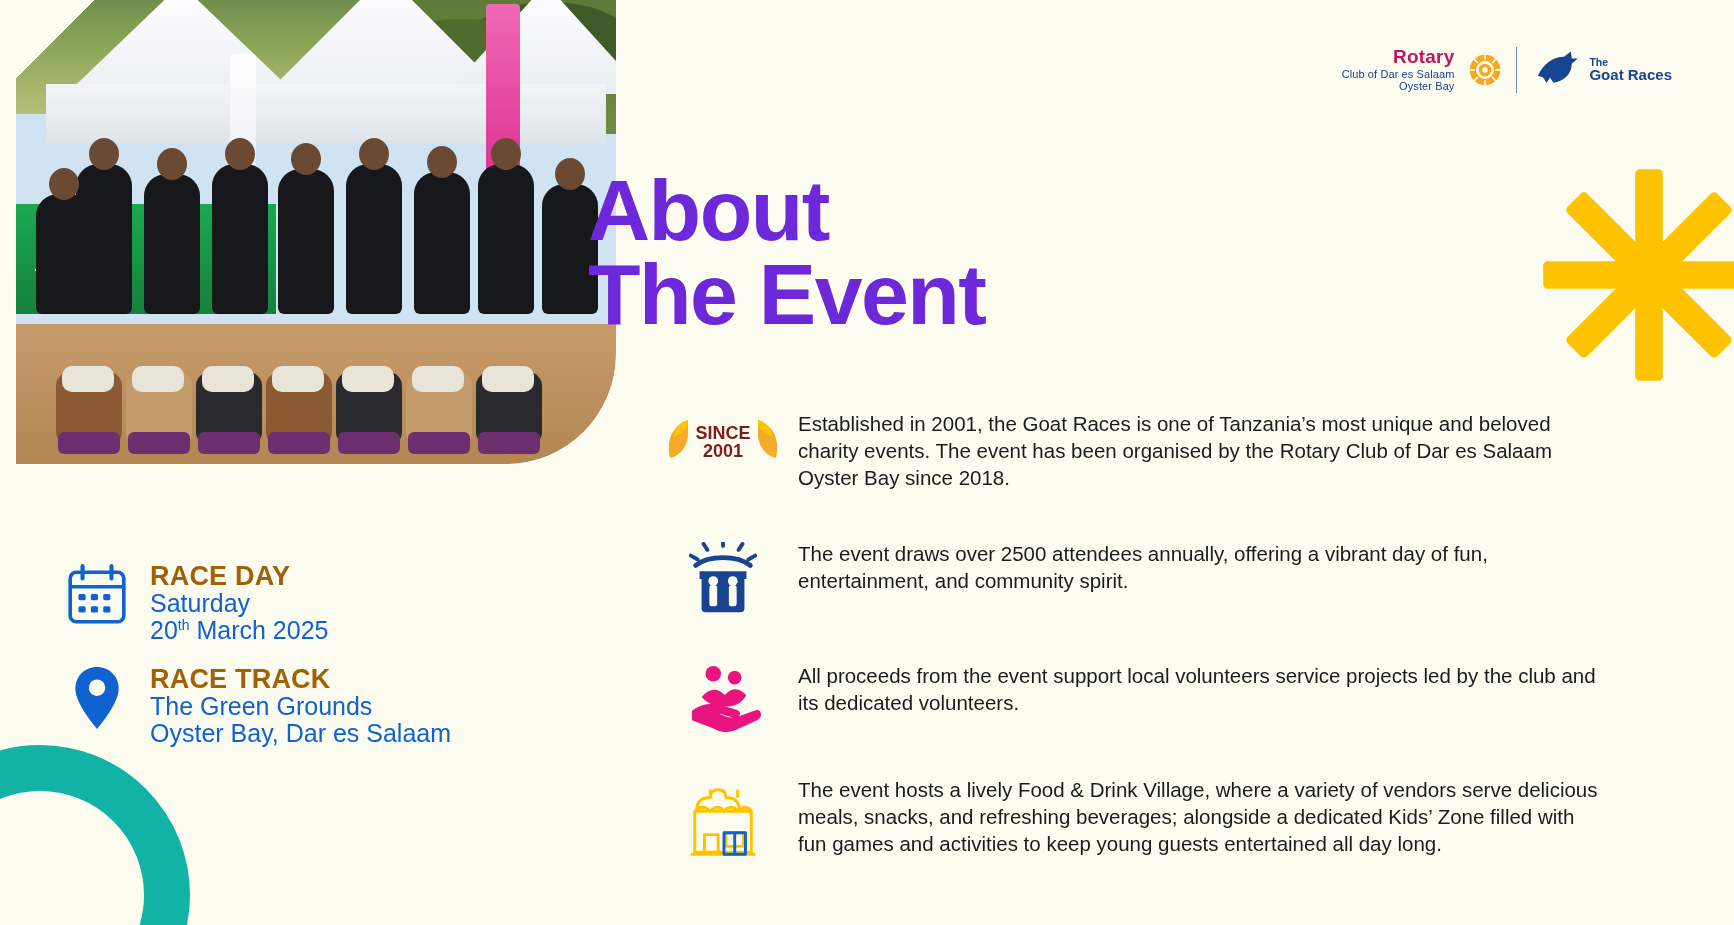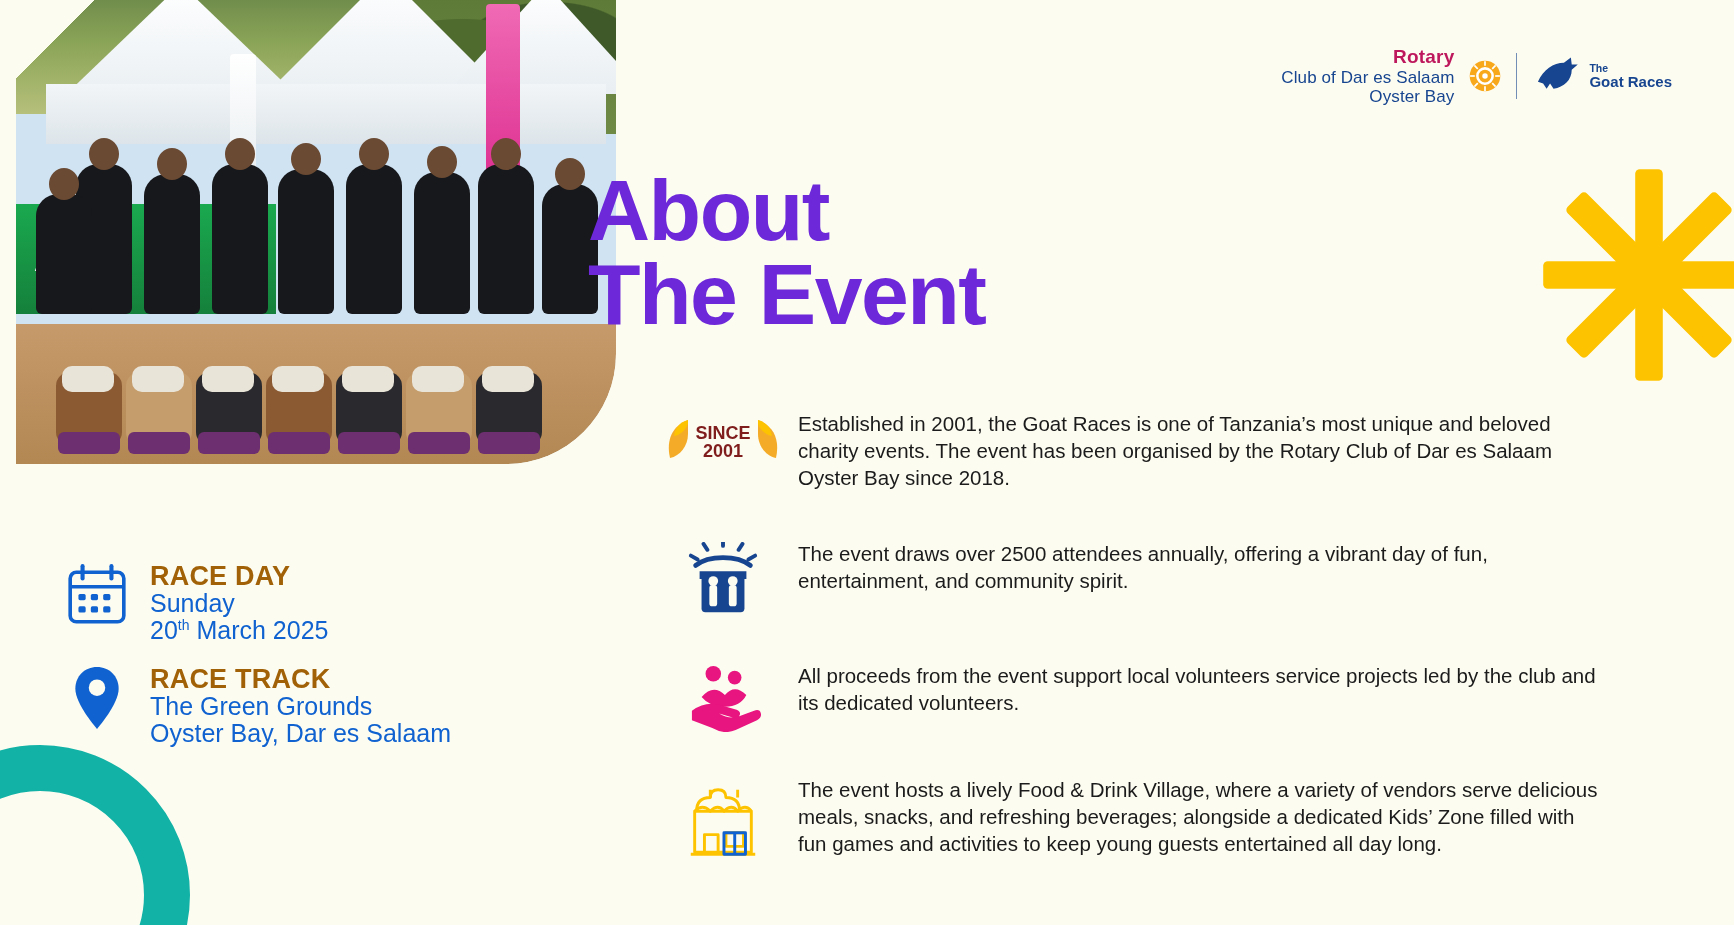--- a/index.html
+++ b/index.html
@@ -143,21 +143,21 @@
     top: 46px;
     display: flex;
     align-items: center;
     gap: 14px;
   }
   .rotary-block { text-align: right; line-height: 1.15; }
   .rotary-name {
     font-size: 19px; font-weight: bold; color: #be185d; letter-spacing: .2px;
   }
   .rotary-sub {
-    font-size: 17px; color: #17458f; letter-spacing: .1px;
+    font-size: 11px; color: #17458f; letter-spacing: .1px;
   }
   .rotary-wheel { width: 34px; height: 34px; }
   .logo-divider {
     width: 1px; height: 46px; background: #17458f; opacity: .6;
   }
   .goat-logo { display: flex; align-items: center; gap: 6px; }
   .goat-logo-text {
     color: #17458f; font-weight: bold; line-height: 1.02; font-size: 15px;
   }
   .goat-logo-text .small { font-size: 10.5px; font-weight: bold; display: block; }
@@ -369,21 +369,21 @@
           <rect x="26" y="31" width="7" height="6" rx="1.5"></rect>
           <rect x="38" y="31" width="7" height="6" rx="1.5"></rect>
           <rect x="14" y="43" width="7" height="6" rx="1.5"></rect>
           <rect x="26" y="43" width="7" height="6" rx="1.5"></rect>
           <rect x="38" y="43" width="7" height="6" rx="1.5"></rect>
         </g>
       </svg>
     </div>
     <div>
       <div class="info-head">RACE DAY</div>
-      <div class="info-line">Sunday</div>
+      <div class="info-line">Saturday</div>
       <div class="info-line">
         <span>20</span><sup>th</sup><span> March 2025</span>
       </div>
     </div>
   </div>
 
   <div class="info-block race-track">
     <div class="info-icon">
       <svg viewBox="0 0 48 64" width="50" height="66" aria-hidden="true">
         <path d="M24 2 C12 2 3 11 3 23 C3 38 24 62 24 62 C24 62 45 38 45 23 C45 11 36 2 24 2 Z" fill="#0f62d0"></path>

